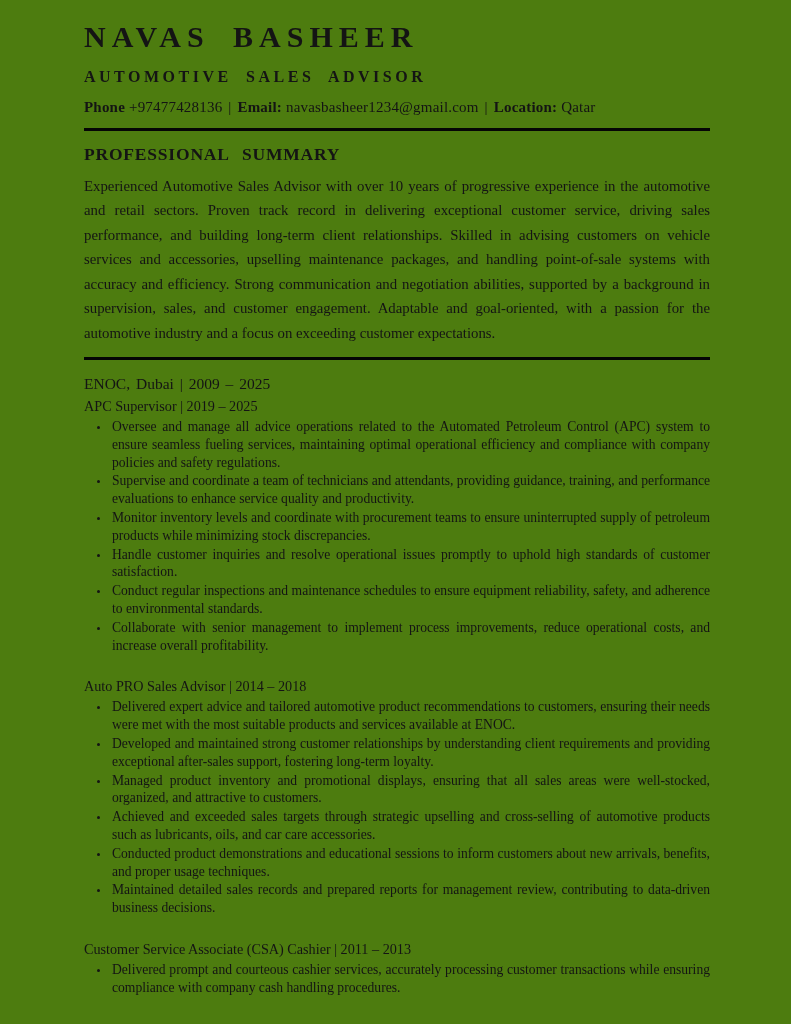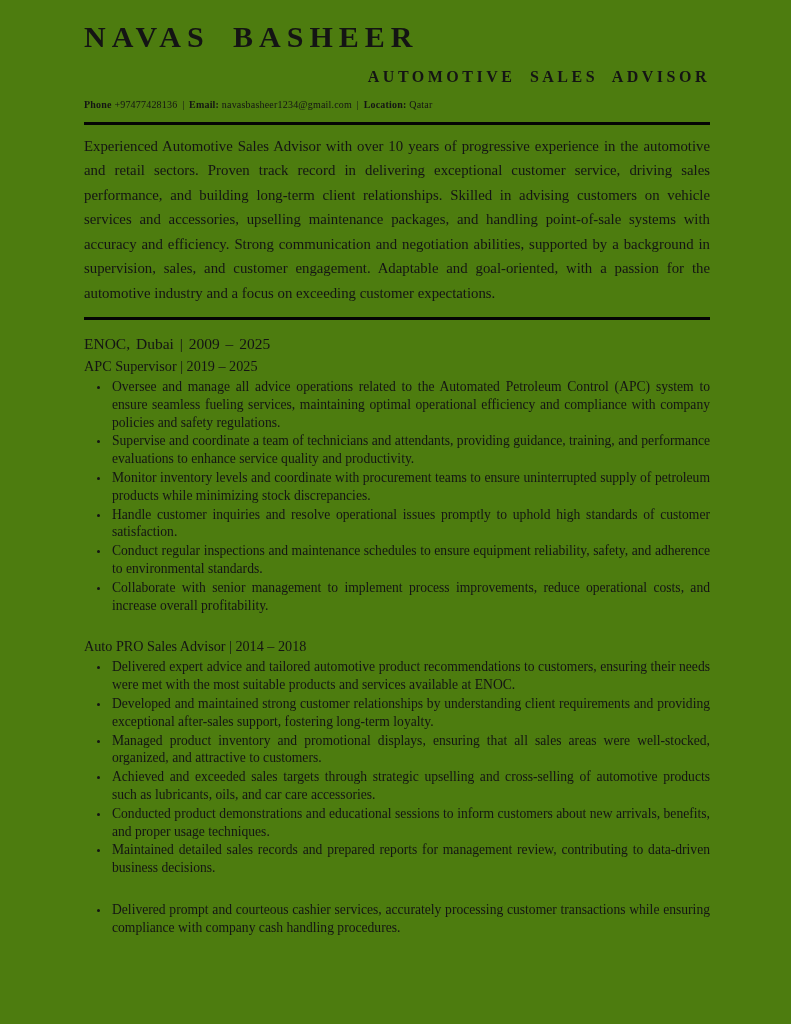--- a/index.html
+++ b/index.html
@@ -26,25 +26,24 @@
     word-spacing: 10px;
     margin: 0;
     line-height: 1.15;
   }
   .candidate-title {
     font-size: 16px;
     font-weight: bold;
     letter-spacing: 3.5px;
     word-spacing: 7px;
     margin: 13px 0 0 0;
-    text-align: right;
   }
   .contact-line {
     margin-top: 13px;
-    font-size: 10px;
+    font-size: 15px;
     letter-spacing: 0.2px;
   }
   .contact-line .lbl { font-weight: bold; }
   .contact-line .sep { padding: 0 2px; }
   
   .rule {
     border: none;
     border-top: 3px solid #050505;
     margin: 12px 0 0 0;
   }
@@ -104,20 +103,21 @@
     <span class="sep">|</span>
     <span class="lbl">Email:</span>
     <span>navasbasheer1234@gmail.com</span>
     <span class="sep">|</span>
     <span class="lbl">Location:</span>
     <span>Qatar</span>
   </div>
 
   <hr class="rule">
 
+  <h2 class="section-heading">PROFESSIONAL SUMMARY</h2>
   <p class="summary-text">Experienced Automotive Sales Advisor with over 10 years of progressive experience in the automotive and retail sectors. Proven track record in delivering exceptional customer service, driving sales performance, and building long-term client relationships. Skilled in advising customers on vehicle services and accessories, upselling maintenance packages, and handling point-of-sale systems with accuracy and efficiency. Strong communication and negotiation abilities, supported by a background in supervision, sales, and customer engagement. Adaptable and goal-oriented, with a passion for the automotive industry and a focus on exceeding customer expectations.</p>
 
   <hr class="rule">
 
   <h3 class="company-heading">ENOC, Dubai | 2009 –  2025</h3>
 
   <div class="role">
     <h4 class="role-heading">APC Supervisor | 2019 –  2025</h4>
     <ul class="bullets">
       <li>Oversee and manage all advice operations related to the Automated Petroleum Control (APC) system to ensure seamless fueling services, maintaining optimal operational efficiency and compliance with company policies and safety regulations.</li>
@@ -135,19 +135,20 @@
       <li>Delivered expert advice and tailored automotive product recommendations to customers, ensuring their needs were met with the most suitable products and services available at ENOC.</li>
       <li>Developed and maintained strong customer relationships by understanding client requirements and providing exceptional after-sales support, fostering long-term loyalty.</li>
       <li>Managed product inventory and promotional displays, ensuring that all sales areas were well-stocked, organized, and attractive to customers.</li>
       <li>Achieved and exceeded sales targets through strategic upselling and cross-selling of automotive products such as lubricants, oils, and car care accessories.</li>
       <li>Conducted product demonstrations and educational sessions to inform customers about new arrivals, benefits, and proper usage techniques.</li>
       <li>Maintained detailed sales records and prepared reports for management review, contributing to data-driven business decisions.</li>
     </ul>
   </div>
 
   <div class="role">
+    <h4 class="role-heading">Customer Service Associate (CSA) Cashier | 2011 –  2013</h4>
     <ul class="bullets">
       <li>Delivered prompt and courteous cashier services, accurately processing customer transactions while ensuring compliance with company cash handling procedures.</li>
 
     </ul>
   </div>
 
 </div>
 
 </body></html>

